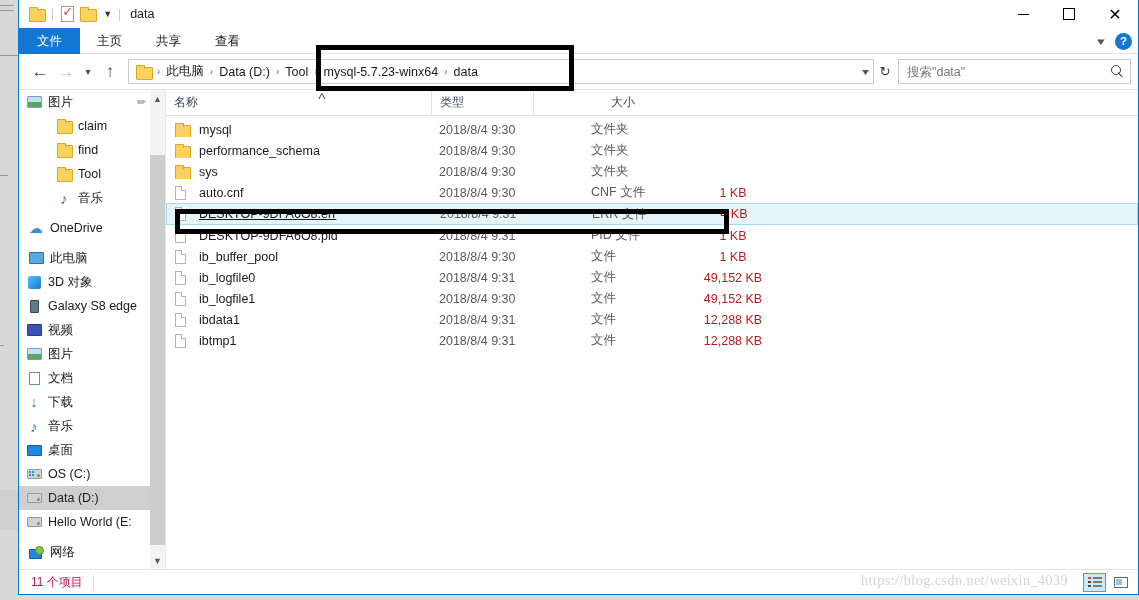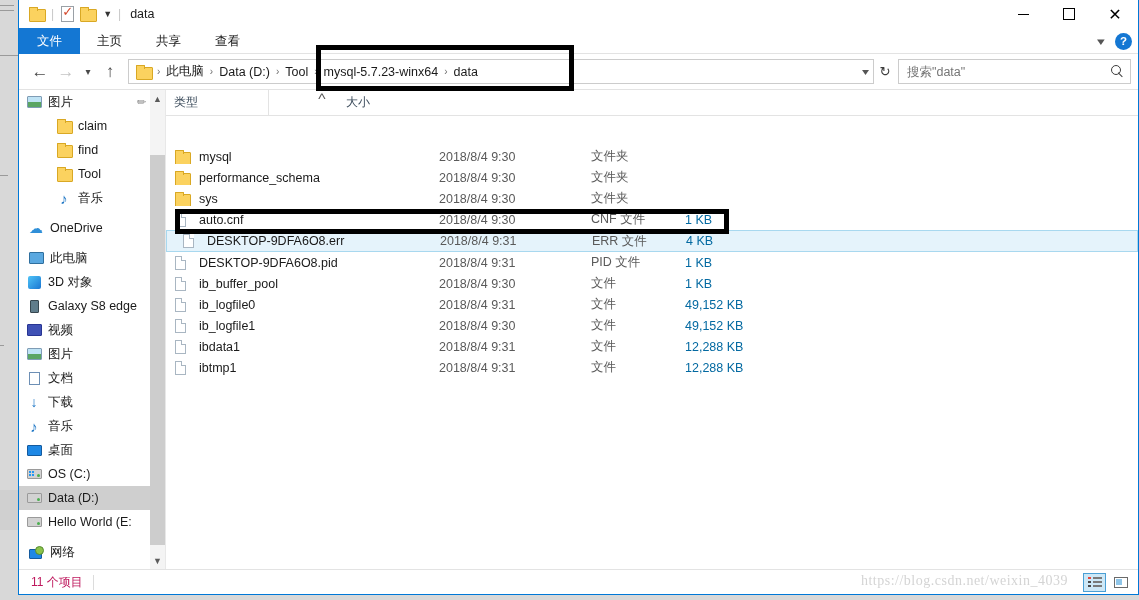--- a/index.html
+++ b/index.html
@@ -284,37 +284,37 @@
   .col-h + .col-h { border-left: 1px solid #e3e3e3; }
   .col-name { width: 265px; }
   .col-date { width: 152px; }
   .col-type { width: 102px; }
   .col-size { width: 102px; justify-content: flex-end; padding-right: 0px; padding-left: 8px;}
   #sort-indicator {
     position: absolute; left: 153px; top: 1px;
     font-size: 10px; color: #5a5a5a; transform: scaleX(1.5);
   }
 
-  #file-rows { flex: 1; overflow: hidden; padding-top: 3px; margin-top: 27px; }
+  #file-rows { flex: 1; overflow: hidden; padding-top: 3px; }
   .file-row {
     height: 21px; display: flex; align-items: center;
     font-size: 12.5px; color: #1a1a1a;
   }
   .file-row.selected {
     background: #e5f3fb; border: 1px solid #a8d8ef;
     height: 22px;
   }
   .cell-name {
     width: 265px; display: flex; align-items: center; padding-left: 9px;
     overflow: hidden; white-space: nowrap;
   }
-  .file-row.selected .cell-name { padding-left: 16px; }
+  .file-row.selected .cell-name { padding-left: 8px; text-decoration: underline; }
   .cell-date { width: 152px; color: #5a5a5a; padding-left: 8px; }
   .cell-type { width: 102px; color: #5a5a5a; padding-left: 8px; }
-  .cell-size { width: 102px; color: #0369a1; text-align: left; padding-right: 6px; }
+  .cell-size { width: 102px; color: #b91c1c; text-align: center; padding-right: 6px; }
   .row-ico { width: 17px; margin-right: 7px; flex: none; display:flex; align-items:center;}
   .ic-fold-row { width:15px;height:12px;position:relative;display:block; }
   .ic-fold-row::before{content:"";position:absolute;left:0;top:1px;width:14px;height:11px;
     background:#fbd25f;border:1px solid #d9a824;border-radius:1px;}
   .ic-fold-row::after{content:"";position:absolute;left:0;top:-1px;width:7px;height:3px;
     background:#fbd25f;border:1px solid #d9a824;border-bottom:none;border-radius:1px 1px 0 0;}
   .ic-file-row {
     width:11px;height:14px;background:#ffffff;border:1px solid #a9b6c2;
     position:relative;display:block;
   }
@@ -583,20 +583,21 @@
         </div>
       <div id="nav-scrollbar">
         <div class="sb-arrow">▲</div>
         <div id="nav-sb-thumb"></div>
         <div class="sb-arrow bottom">▼</div>
       </div>
     </div>
 
     <div id="list-pane">
       <div id="col-headers">
+        <div class="col-h col-name">名称</div>
         <div class="col-h col-type">类型</div>
         <div class="col-h col-size">大小</div>
         <div id="sort-indicator">˄</div>
       </div>
       <div id="file-rows">
           <div class="file-row">
             <div class="cell-name">
               <span class="row-ico">
                 <span class="ic-fold-row"></span>
               </span>

